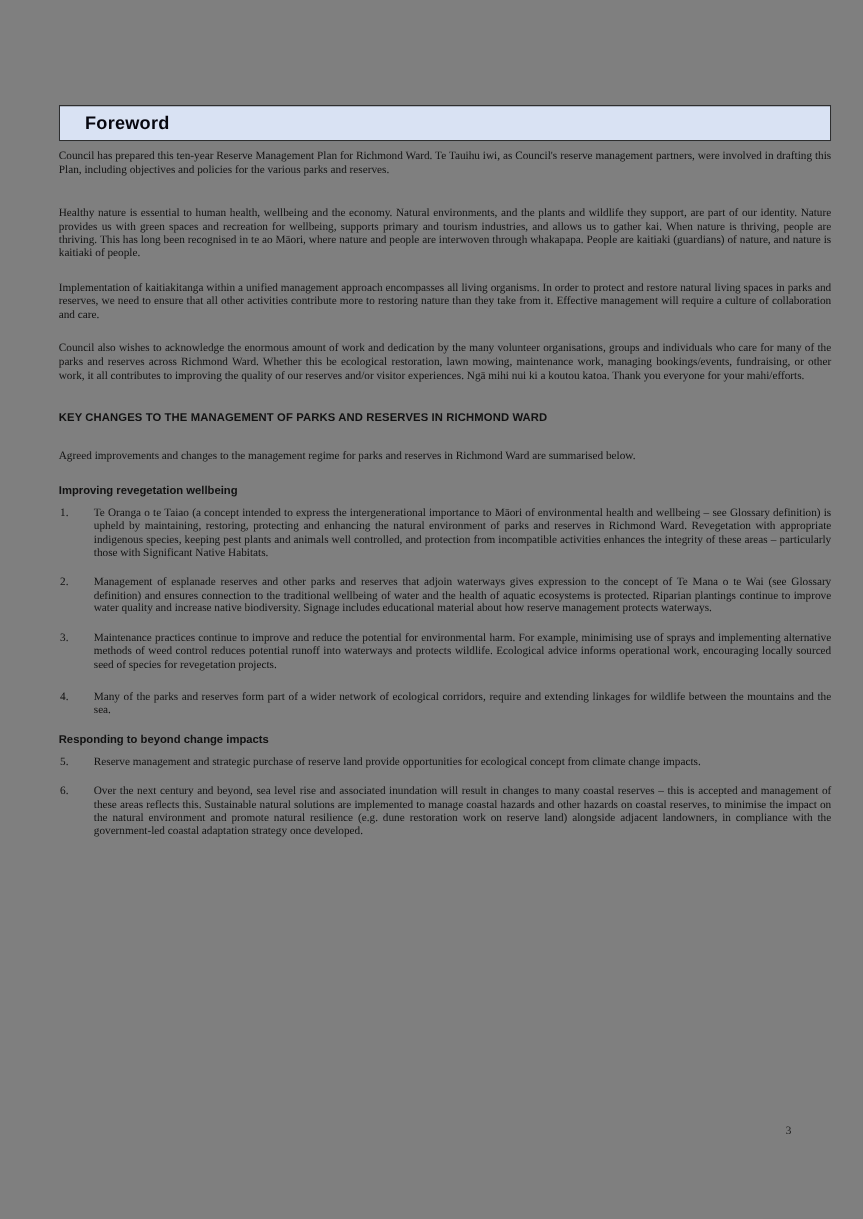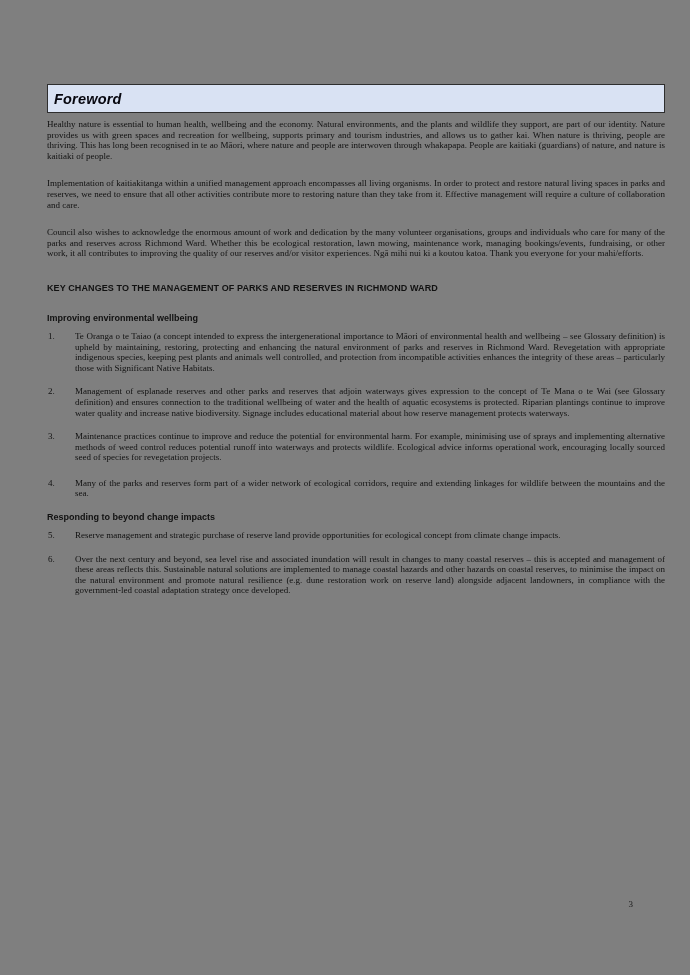--- a/index.html
+++ b/index.html
@@ -25,23 +25,22 @@
     position:absolute;
     left:47px;top:84px;
     width:618px;
   }
   .foreword-box{
     box-sizing:border-box;
     background:var(--panel);
     border:1px solid var(--panel-border);
     height:29px;
     display:flex;align-items:center;
-    padding-left:6px;
+    padding-left:20px;
     margin-bottom:6px;
-    font-style:italic;
   }
   .foreword-title{
     font-family:"Liberation Sans", sans-serif;
     font-weight:bold;
     font-size:14.5px;
     color:#07070f;
     letter-spacing:.2px;
   }
   p.body{
     font-size:9px;
@@ -90,28 +89,30 @@
 </head>
 <body>
 
 <div class="page">
   <div class="content">
 
     <div class="foreword-box">
       <span class="foreword-title">Foreword</span>
     </div>
 
+    <p class="body mb-xl">Council has prepared this ten-year Reserve Management Plan for Richmond Ward. Te Tauihu iwi, as Council's reserve management partners, were involved in drafting this Plan, including objectives and policies for the various parks and reserves.</p>
     <p class="body">Healthy nature is essential to human health, wellbeing and the economy. Natural environments, and the plants and wildlife they support, are part of our identity. Nature provides us with green spaces and recreation for wellbeing, supports primary and tourism industries, and allows us to gather kai. When nature is thriving, people are thriving. This has long been recognised in te ao Māori, where nature and people are interwoven through whakapapa. People are kaitiaki (guardians) of nature, and nature is kaitiaki of people.</p>
     <p class="body mb-lg">Implementation of kaitiakitanga within a unified management approach encompasses all living organisms. In order to protect and restore natural living spaces in parks and reserves, we need to ensure that all other activities contribute more to restoring nature than they take from it. Effective management will require a culture of collaboration and care.</p>
     <p class="body mb-md">Council also wishes to acknowledge the enormous amount of work and dedication by the many volunteer organisations, groups and individuals who care for many of the parks and reserves across Richmond Ward. Whether this be ecological restoration, lawn mowing, maintenance work, managing bookings/events, fundraising, or other work, it all contributes to improving the quality of our reserves and/or visitor experiences. Ngā mihi nui ki a koutou katoa. Thank you everyone for your mahi/efforts.</p>
 
     <h2 class="caps">KEY CHANGES TO THE MANAGEMENT OF PARKS AND RESERVES IN RICHMOND WARD</h2>
 
+    <p class="body">Agreed improvements and changes to the management regime for parks and reserves in Richmond Ward are summarised below.</p>
 
-    <h3 class="sub">Improving environmental wellbeing</h3>
+    <h3 class="sub">Improving revegetation wellbeing</h3>
 
     <div class="list">
       <div class="li">
         <span class="num">1.</span>
         <span>Te Oranga o te Taiao (a concept intended to express the intergenerational importance to Māori of environmental health and wellbeing – see Glossary definition) is upheld by maintaining, restoring, protecting and enhancing the natural environment of parks and reserves in Richmond Ward. Revegetation with appropriate indigenous species, keeping pest plants and animals well controlled, and protection from incompatible activities enhances the integrity of these areas – particularly those with Significant Native Habitats.</span>
       </div>
       <div class="li">
         <span class="num">2.</span>
         <span>Management of esplanade reserves and other parks and reserves that adjoin waterways gives expression to the concept of Te Mana o te Wai (see Glossary definition) and ensures connection to the traditional wellbeing of water and the health of aquatic ecosystems is protected. Riparian plantings continue to improve water quality and increase native biodiversity. Signage includes educational material about how reserve management protects waterways.</span>
       </div>

